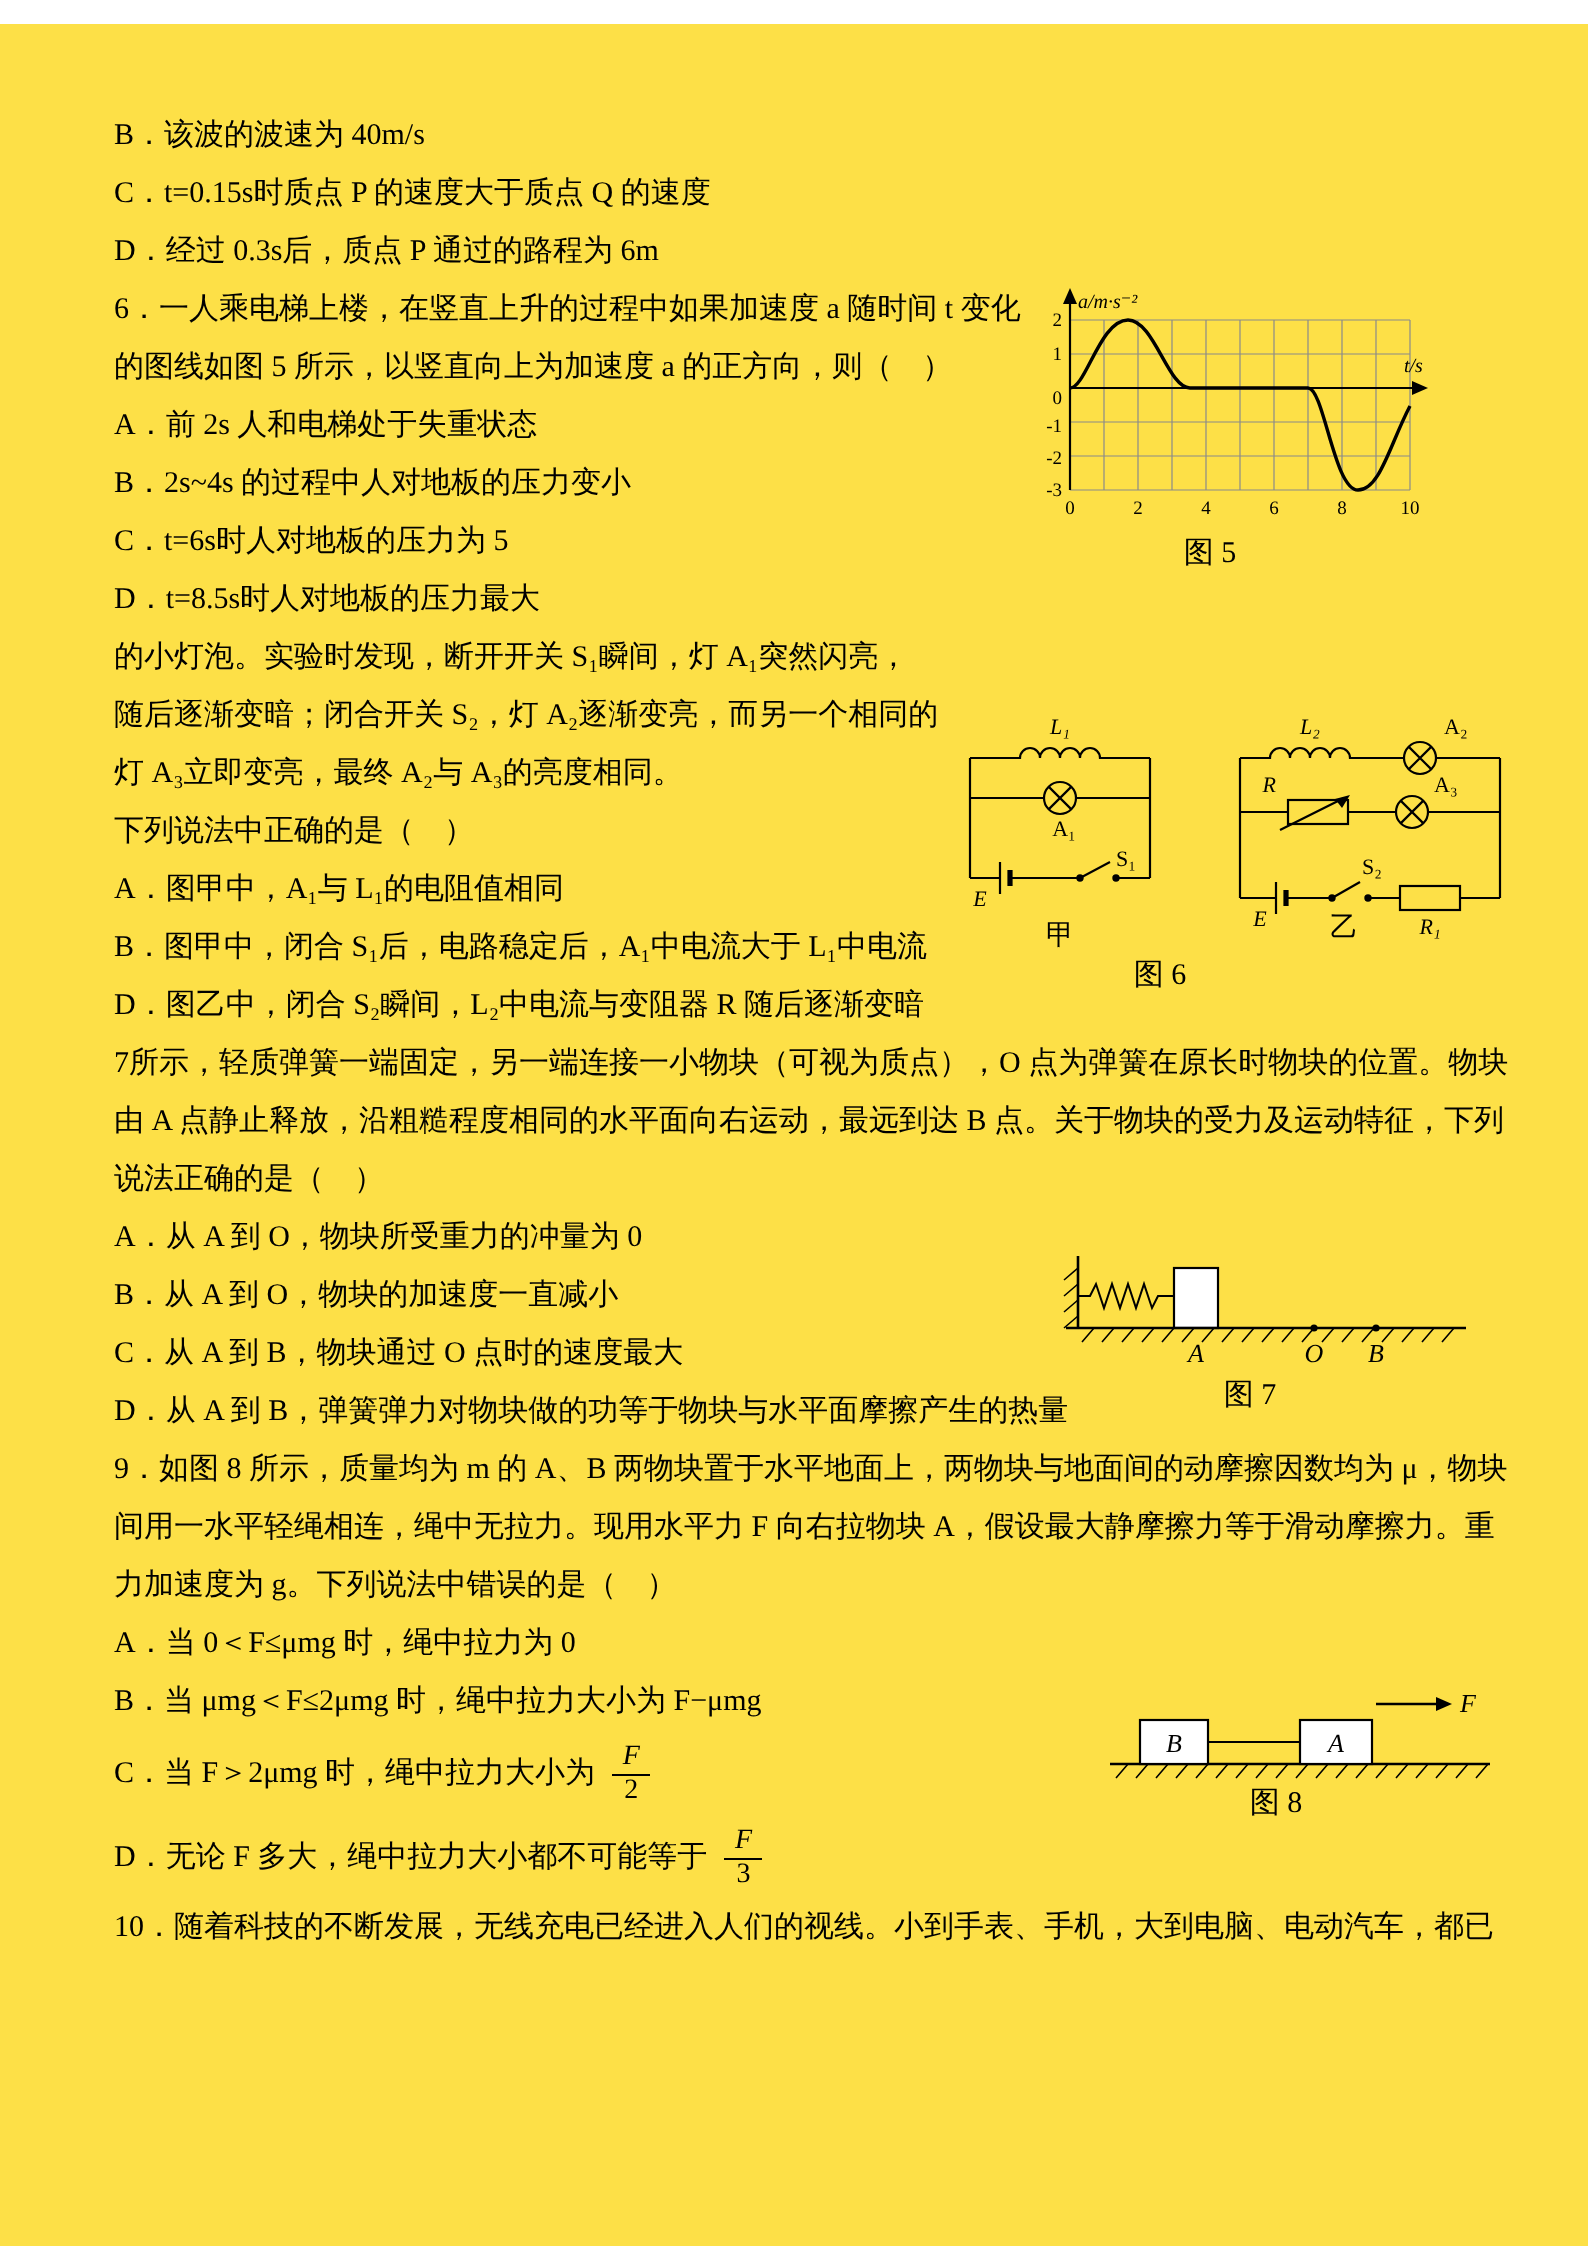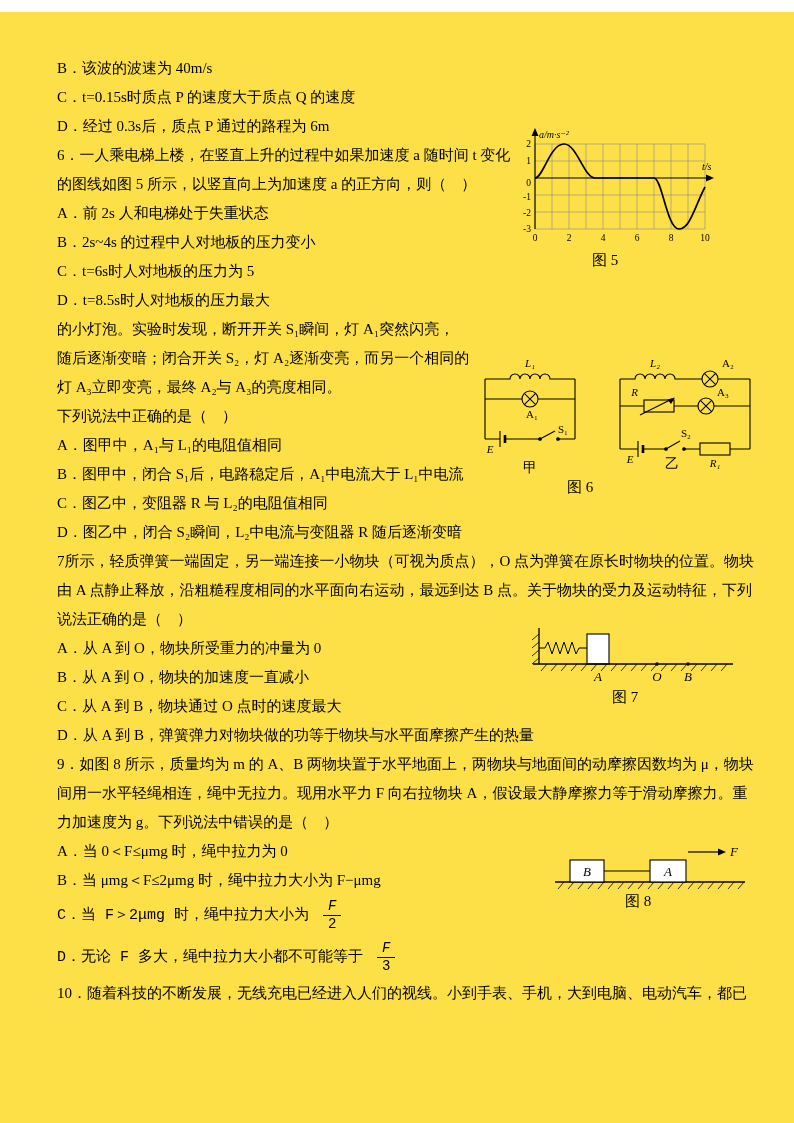--- a/index.html
+++ b/index.html
@@ -3,21 +3,21 @@
 <meta charset="utf-8">
 <style>
   * { margin:0; padding:0; box-sizing:border-box; }
   html,body { background:#ffffff; }
   .page {
     position:relative; width:794px; height:1123px; background:#fde047;
     font-family:"Liberation Serif","DejaVu Serif",serif; color:#000; overflow:hidden;margin-top:12px;
   }
   .content { position:absolute; top:42px; left:57px; width:680px; }
   .line { height:29px; line-height:29px; font-size:15px; white-space:nowrap; }
-  .line.tall { height:42px; line-height:42px;font-family:Liberation Mono, monospace; }
+  .line.tall { height:42px; line-height:42px; }
   .figure { position:absolute; }
   svg { display:block; }
   svg text { font-family:"Liberation Serif","DejaVu Serif",serif; fill:#000; }
   .frac { display:inline-block; vertical-align:middle; text-align:center; margin-left:5px; }
   .frac .num { display:block; font-style:italic; border-bottom:1px solid #000; padding:0 5px; line-height:1.15; font-size:14px; }
   .frac .den { display:block; line-height:1.15; font-size:14px; }
 </style>
 </head>
 <body>
 
@@ -34,21 +34,20 @@
     <div class="line">B．2s~4s 的过程中人对地板的压力变小</div>
     <div class="line">C．t=6s时人对地板的压力为 5</div>
     <div class="line">D．t=8.5s时人对地板的压力最大</div>
 
     <div class="line">的小灯泡。实验时发现，断开开关 S₁瞬间，灯 A₁突然闪亮，</div>
     <div class="line">随后逐渐变暗；闭合开关 S₂，灯 A₂逐渐变亮，而另一个相同的</div>
     <div class="line">灯 A₃立即变亮，最终 A₂与 A₃的亮度相同。</div>
     <div class="line">下列说法中正确的是（　）</div>
     <div class="line">A．图甲中，A₁与 L₁的电阻值相同</div>
     <div class="line">B．图甲中，闭合 S₁后，电路稳定后，A₁中电流大于 L₁中电流</div>
-    <div class="line">C．图乙中，变阻器 R 与 L₂的电阻值相同</div>
     <div class="line">D．图乙中，闭合 S₂瞬间，L₂中电流与变阻器 R 随后逐渐变暗</div>
 
     <div class="line">7所示，轻质弹簧一端固定，另一端连接一小物块（可视为质点），O 点为弹簧在原长时物块的位置。物块</div>
     <div class="line">由 A 点静止释放，沿粗糙程度相同的水平面向右运动，最远到达 B 点。关于物块的受力及运动特征，下列</div>
     <div class="line">说法正确的是（　）</div>
     <div class="line">A．从 A 到 O，物块所受重力的冲量为 0</div>
     <div class="line">B．从 A 到 O，物块的加速度一直减小</div>
     <div class="line">C．从 A 到 B，物块通过 O 点时的速度最大</div>
     <div class="line">D．从 A 到 B，弹簧弹力对物块做的功等于物块与水平面摩擦产生的热量</div>
 
@@ -68,21 +67,21 @@
       <span>D．无论 F 多大，绳中拉力大小都不可能等于</span>
       <span class="frac">
         <span class="num">F</span>
         <span class="den">3</span>
       </span>
     </div>
 
     <div class="line">10．随着科技的不断发展，无线充电已经进入人们的视线。小到手表、手机，大到电脑、电动汽车，都已</div>
   </div>
 
-  <div class="figure" style="left:505px; top:112px;">
+  <div class="figure" style="left:505px; top:128px;">
     <svg width="215" height="146" viewBox="0 0 215 146">
       <path d="M30 20V105M47 20V105M64 20V105M81 20V105M98 20V105M115 20V105M132 20V105M149 20V105M166 20V105M183 20V105M200 20V105M30 20H200M30 37H200M30 71H200M30 88H200M30 105H200" stroke="#8a8a8a" stroke-width="0.6" fill="none"></path>
       <path d="M30 8V105" stroke="#000" stroke-width="1.1"></path>
       <polygon points="30,4 26.5,12 33.5,12" fill="#000"></polygon>
       <path d="M30 54H204" stroke="#000" stroke-width="1.1"></path>
       <polygon points="209,54 201,50.5 201,57.5" fill="#000"></polygon>
       <path d="M30 54 C38 54 45 20 59 20 C72 20 79 54 90 54 H149 C157 54 162 105 174 105 C185 105 190 82 200 63" stroke="#000" stroke-width="1.7" fill="none"></path>
       <text x="34" y="14" font-size="10" font-style="italic">a/m·s⁻²</text>
       <text x="197" y="46" font-size="10" font-style="italic">t/s</text>
       <text x="26" y="23" font-size="9.5" text-anchor="end">2</text>

